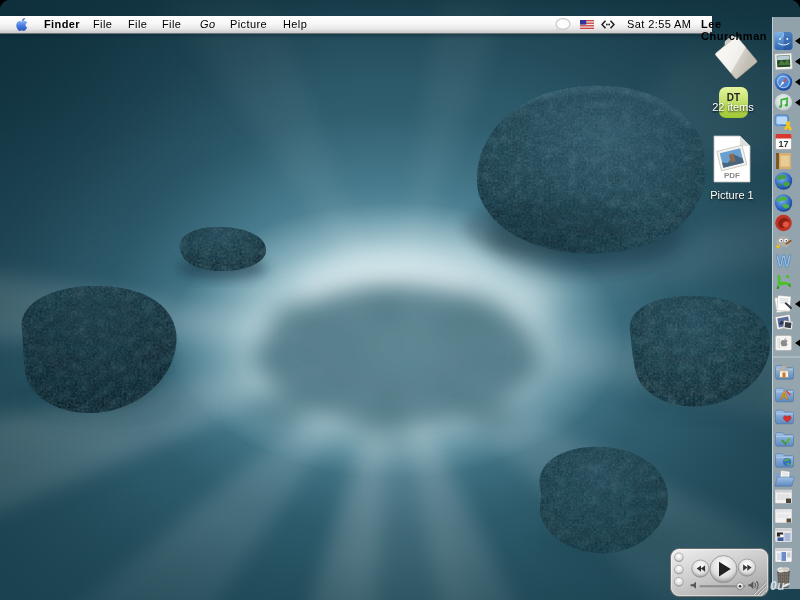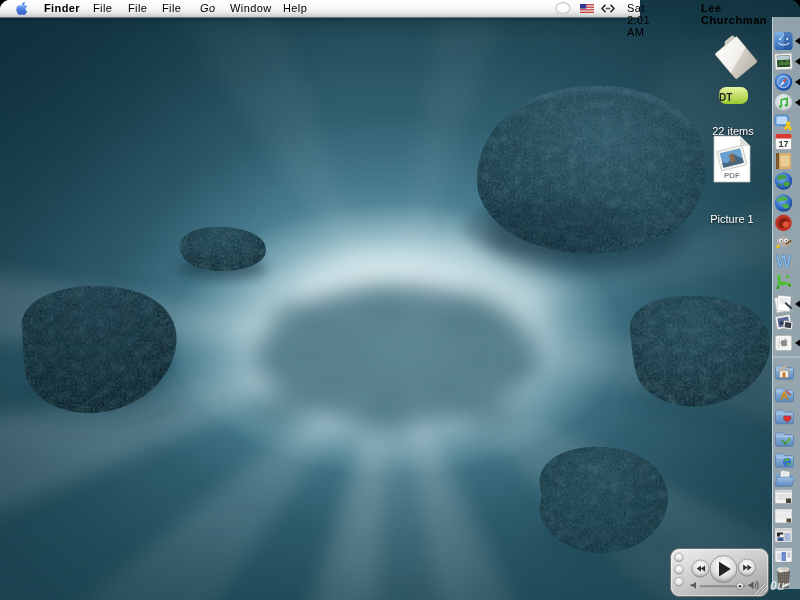--- a/index.html
+++ b/index.html
@@ -1,25 +1,25 @@
 <!DOCTYPE html>
 <html><head>
 <meta charset="utf-8">
 <style>
 html,body{margin:0;padding:0;width:800px;height:600px;overflow:hidden;background:#1d4150;font-family:"Liberation Sans",sans-serif;}
 #screen{position:absolute;top:0;left:0;width:800px;height:600px;}
 #bg{position:absolute;top:0;left:0;}
 
-#menubar{position:absolute;top:0;left:0;width:640px;height:17px;background:linear-gradient(#ffffff 0%,#f8f8f8 45%,#e8e8e8 75%,#c8c8c8 100%);border-bottom:1px solid #6a7478;box-shadow:0 2px 3px rgba(10,30,40,0.35);z-index:50;}
+#menubar{position:absolute;top:16px;left:0;width:704px;height:17px;background:linear-gradient(#ffffff 0%,#f8f8f8 45%,#e8e8e8 75%,#c8c8c8 100%);border-bottom:1px solid #6a7478;box-shadow:0 2px 3px rgba(10,30,40,0.35);z-index:50;padding-left:8px;}
 .mitem{position:absolute;top:2px;font-size:11px;color:#000;letter-spacing:0.4px;}
 #corner-l,#corner-r{position:absolute;top:0;width:8px;height:8px;z-index:60;}
 #corner-l{left:0;}
 #corner-r{right:0;}
 
-.icolabel{position:absolute;color:#fff;font-size:11px;text-align:center;text-shadow:0 1px 2px rgba(0,0,0,0.9);z-index:20;margin-top:24px;}
+.icolabel{position:absolute;color:#fff;font-size:11px;text-align:center;text-shadow:0 1px 2px rgba(0,0,0,0.9);z-index:20;}
 
 #dock{position:absolute;top:17px;right:0;width:27px;height:572px;background:rgba(160,174,183,0.9);border-left:1px solid rgba(215,225,232,0.7);z-index:30;}
 
 #qt{position:absolute;left:669px;top:548px;z-index:40;}
 #outext{position:absolute;left:770px;top:579px;color:rgba(223,236,240,0.85);font-size:12px;font-weight:bold;font-style:italic;z-index:45;letter-spacing:0.5px;}
 </style>
 </head>
 <body>
 <div id="screen">
 
@@ -208,42 +208,42 @@
             <stop offset="0.45" stop-color="#4a7de0"></stop>
             <stop offset="1" stop-color="#2f5ab8"></stop>
   </linearGradient>
         </defs>
  </svg>
  <span class="mitem" style="left:44px;font-weight:bold;">Finder</span>
  <span class="mitem" style="left:93px;text-align:right;">File</span>
  <span class="mitem" style="left:128px;">File</span>
  <span class="mitem" style="left:162px;">File</span>
  <span class="mitem" style="left:200px;font-style:italic;">Go</span>
- <span class="mitem" style="left:230px;">Window</span>
+ <span class="mitem" style="left:230px;">Picture</span>
  <span class="mitem" style="left:283px;text-align:right;">Help</span>
 
  <svg style="position:absolute;left:554px;top:2px" width="17" height="13" viewBox="0 0 17 13">
   <ellipse cx="9" cy="6" rx="7" ry="5.4" fill="#fdfdfd" stroke="#c8c8c8" stroke-width="1.2"></ellipse>
   <path d="M 4.5,9.5 C 4,11 3,11.7 2,12 C 3.5,12.2 5,11.6 5.8,10.6 Z" fill="#fdfdfd" stroke="#c8c8c8" stroke-width="0.8"></path>
  </svg>
  <svg style="position:absolute;left:580px;top:4px" width="14" height="9" viewBox="0 0 14 9">
   <rect width="14" height="9" fill="#e8e4e0"></rect>
   <rect y="0" width="14" height="1.28" fill="#c44"></rect>
         <rect y="2.57" width="14" height="1.28" fill="#c44"></rect>
         <rect y="5.14" width="14" height="1.28" fill="#c44"></rect>
         <rect y="7.7" width="14" height="1.3" fill="#c44"></rect>
   <rect width="6.2" height="4.6" fill="#33339a"></rect>
  </svg>
  <svg style="position:absolute;left:601px;top:4px" width="14" height="9" viewBox="0 0 14 9">
   <path d="M 4.5,0.8 L 1,4.5 L 4.5,8.2" fill="none" stroke="#222" stroke-width="1.6"></path>
   <path d="M 9.5,0.8 L 13,4.5 L 9.5,8.2" fill="none" stroke="#222" stroke-width="1.6"></path>
   <circle cx="5.9" cy="4.5" r="0.9" fill="#222"></circle>
         <circle cx="8.1" cy="4.5" r="0.9" fill="#222"></circle>
  </svg>
- <span class="mitem" style="left:627px;">Sat 2:01 AM</span>
+ <span class="mitem" style="left:627px;">Sat 2:55 AM</span>
  <span class="mitem" style="left:701px;font-weight:bold;letter-spacing:0.55px;">Lee Churchman</span>
 </div>
 <svg id="corner-l" width="8" height="8">
       <path d="M0,0 L8,0 C4,1 1,4 0,8 Z" fill="#000"></path>
     </svg>
 <svg id="corner-r" width="8" height="8">
       <path d="M8,0 L8,8 C7,4 4,1 0,0 Z" fill="#000"></path>
     </svg>
 
 <svg style="position:absolute;left:700px;top:28px;z-index:20" width="70" height="60" viewBox="0 0 70 60">
@@ -254,21 +254,21 @@
           <stop offset="0.55" stop-color="#dcd8d0"></stop>
           <stop offset="1" stop-color="#c2bdb3"></stop>
  </linearGradient>
       </defs>
  <g transform="rotate(-40 36 29.5)">
   <path d="M 22,15 C 22,13.8 22.9,13 24.1,13 L 35,13 L 37,10.8 C 37.4,10.3 38,10 38.7,10 L 46,10 C 47.2,10 48,10.8 48,12 L 48,15 Z" fill="#cfccc4"></path>
   <rect x="22" y="13.5" width="28" height="33" rx="1.8" fill="url(#fgrad)" stroke="#9a958a" stroke-width="0.6"></rect>
   <path d="M 22,13.5 L 50,13.5 L 50,28 L 22,38 Z" fill="#f8f7f4" opacity="0.75"></path>
  </g>
 </svg>
-<div style="position:absolute;left:719px;top:87px;width:29px;height:17px;border-radius:7px;background:linear-gradient(#e6f4a0,#9dc931);z-index:20;text-align:left;">
+<div style="position:absolute;left:719px;top:87px;width:29px;height:31px;border-radius:7px;background:linear-gradient(#e6f4a0,#9dc931);z-index:20;text-align:center;">
  <span style="font-size:10px;font-weight:bold;color:#222;line-height:13px;">DT</span></div>
 <div class="icolabel" style="left:703px;top:101px;width:60px;">22 items</div>
 
 <svg style="position:absolute;left:713px;top:135px;z-index:20" width="40" height="48" viewBox="0 0 40 48">
  <path d="M 1,1 L 27,1 L 37,11 L 37,47 L 1,47 Z" fill="#fff" stroke="#bbb" stroke-width="0.8"></path>
  <path d="M 27,1 L 27,11 L 37,11 Z" fill="#ddd"></path>
  <g transform="rotate(-14 19 24)">
   <rect x="6" y="13" width="26" height="20" fill="#f4f2ee" stroke="#c8c4bc" stroke-width="0.8"></rect>
   <rect x="8.5" y="15.5" width="21" height="15" fill="#6aa0d0"></rect>
   <path d="M 8.5,30.5 L 29.5,30.5 L 29.5,26 L 22,20 L 14,27 L 8.5,25 Z" fill="#47657e"></path>

